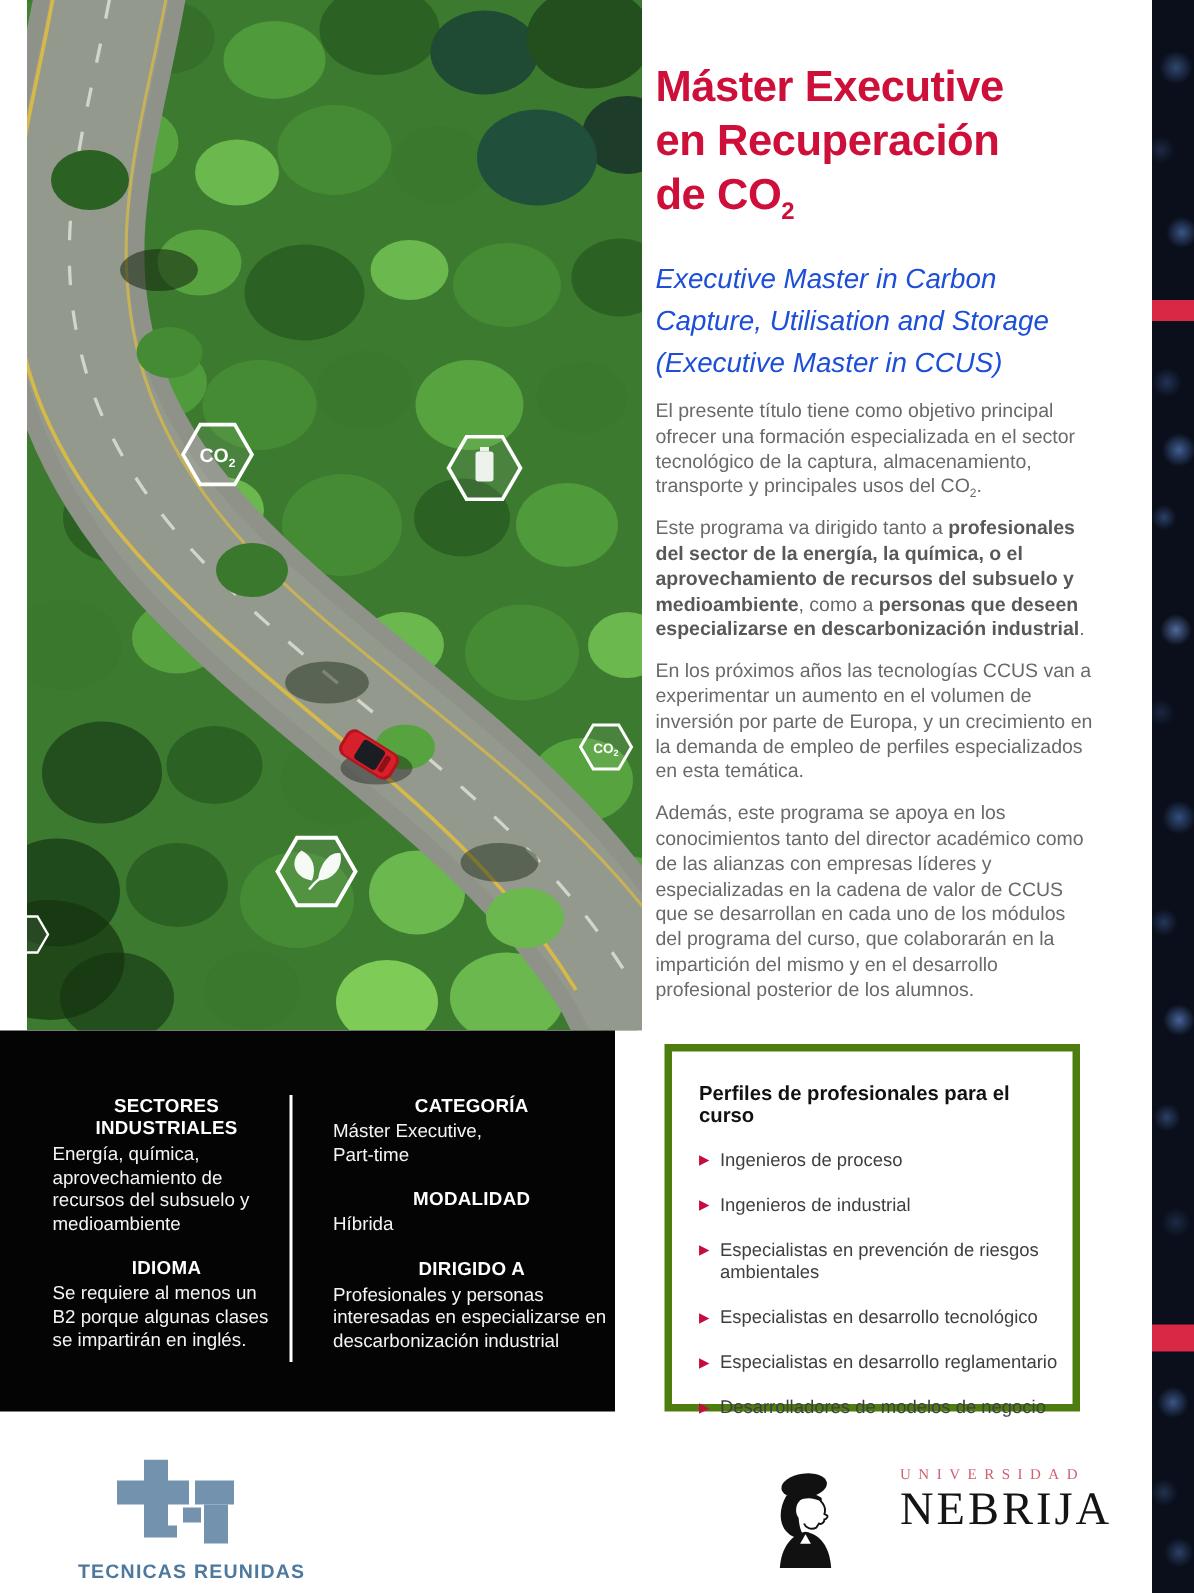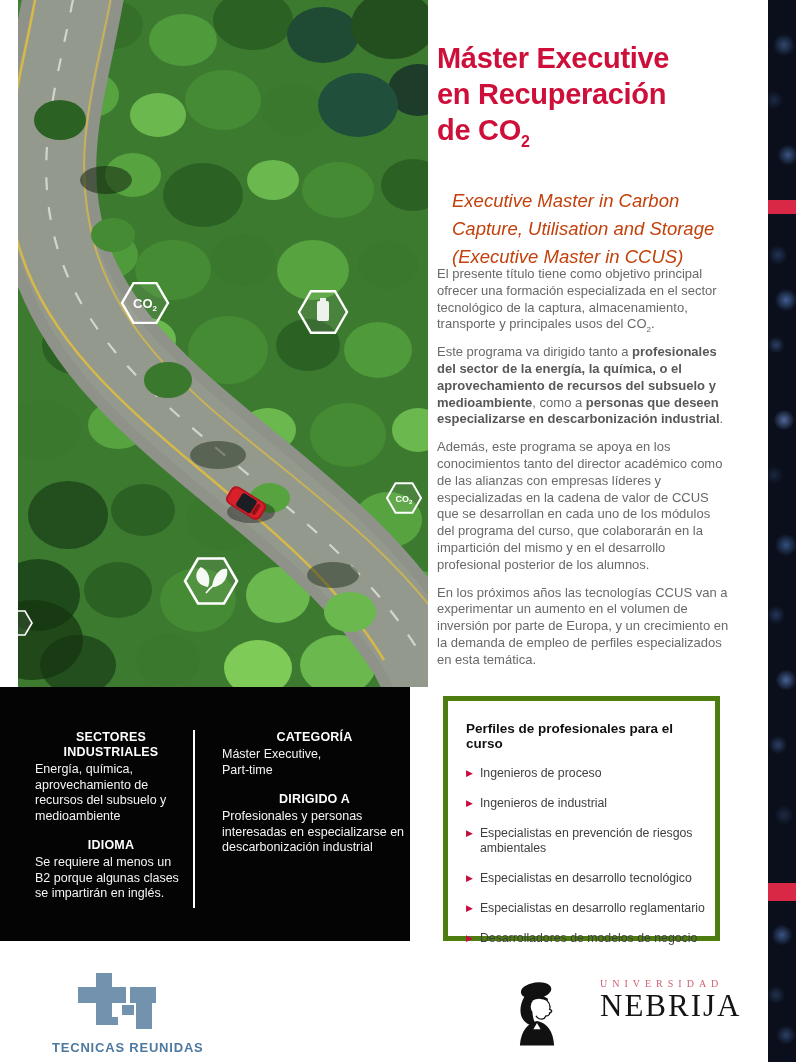--- a/index.html
+++ b/index.html
@@ -35,22 +35,22 @@
   .red-band.band-1{top:200px;height:14px;}
   .red-band.band-2{top:883px;height:18px;}
   
   .content{position:absolute;left:437px;top:0;width:300px;}
   .title{
     margin:0;position:absolute;top:40px;left:0;width:300px;
     font-size:29px;line-height:36px;font-weight:bold;color:#ce0f39;letter-spacing:-.3px;
   }
   .title sub{font-size:.55em;line-height:0;}
   .subtitle{
-    position:absolute;top:172px;left:0;width:300px;margin:15px;
-    font-size:18.5px;line-height:28px;font-style:italic;color:#c2410c;
+    position:absolute;top:172px;left:0;width:300px;margin:0;
+    font-size:18.5px;line-height:28px;font-style:italic;color:#1d4ed8;
   }
   .paragraphs{position:absolute;top:266px;left:0;width:293px;
     font-size:13px;line-height:16.8px;color:#69696b;}
   .paragraphs p{margin:0 0 11px 0;}
   .paragraphs sub{font-size:.62em;line-height:0;}
   .paragraphs b{color:#58585b;}
   
   .info-panel{position:absolute;left:0;top:687px;width:410px;height:254px;background:#040404;color:#ffffff;}
   .info-panel .divider{position:absolute;left:193px;top:43px;width:1.5px;height:178px;background:#ffffff;}
   .info-col{position:absolute;top:730px;font-size:12.5px;line-height:15.5px;color:#f4f4f4;}
@@ -203,22 +203,22 @@
   </div>
 
   <div class="content">
     <h1 class="title"><span>Máster Executive</span><br>
       <span>en Recuperación</span><br>
       <span>de CO</span><sub>2</sub></h1>
     <p class="subtitle">Executive Master in Carbon Capture, Utilisation and Storage (Executive Master in CCUS)</p>
     <div class="paragraphs">
       <p><span>El presente título tiene como objetivo principal ofrecer una formación especializada en el sector tecnológico de la captura, almacenamiento, transporte y principales usos del CO</span><sub>2</sub><span>.</span></p>
       <p><span>Este programa va dirigido tanto a </span><b>profesionales del sector de la energía, la química, o el aprovechamiento de recursos del subsuelo y medioambiente</b><span>, como a </span><b>personas que deseen especializarse en descarbonización industrial</b><span>.</span></p>
+      <p>En los próximos años las tecnologías CCUS van a experimentar un aumento en el volumen de inversión por parte de Europa, y un crecimiento en la demanda de empleo de perfiles especializados en esta temática.</p>
       <p>Además, este programa se apoya en los conocimientos tanto del director académico como de las alianzas con empresas líderes y especializadas en la cadena de valor de CCUS que se desarrollan en cada uno de los módulos del programa del curso, que colaborarán en la impartición del mismo y en el desarrollo profesional posterior de los alumnos.</p>
-      <p>En los próximos años las tecnologías CCUS van a experimentar un aumento en el volumen de inversión por parte de Europa, y un crecimiento en la demanda de empleo de perfiles especializados en esta temática.</p>
     </div>
   </div>
 
   <div class="info-panel">
     <div class="divider"></div>
   </div>
   <div class="info-col left">
     <div class="info-section">
       <div class="info-heading">SECTORES INDUSTRIALES</div>
       <div class="info-body">Energía, química, aprovechamiento de recursos del subsuelo y medioambiente</div>
@@ -226,20 +226,24 @@
     <div class="info-section">
       <div class="info-heading">IDIOMA</div>
       <div class="info-body">Se requiere al menos un B2 porque algunas clases se impartirán en inglés.</div>
     </div>
   </div>
   <div class="info-col right">
     <div class="info-section">
       <div class="info-heading">CATEGORÍA</div>
       <div class="info-body">Máster Executive,</div>
       <div class="info-body info-italic">Part-time</div>
+    </div>
+    <div class="info-section">
+      <div class="info-heading">MODALIDAD</div>
+      <div class="info-body">Híbrida</div>
     </div>
     <div class="info-section">
       <div class="info-heading">DIRIGIDO A</div>
       <div class="info-body">Profesionales y personas interesadas en especializarse en descarbonización industrial</div>
     </div>
   </div>
 
   <div class="profiles-box">
     <p class="profiles-title">Perfiles de profesionales para el curso</p>
     <div class="profile-item">

